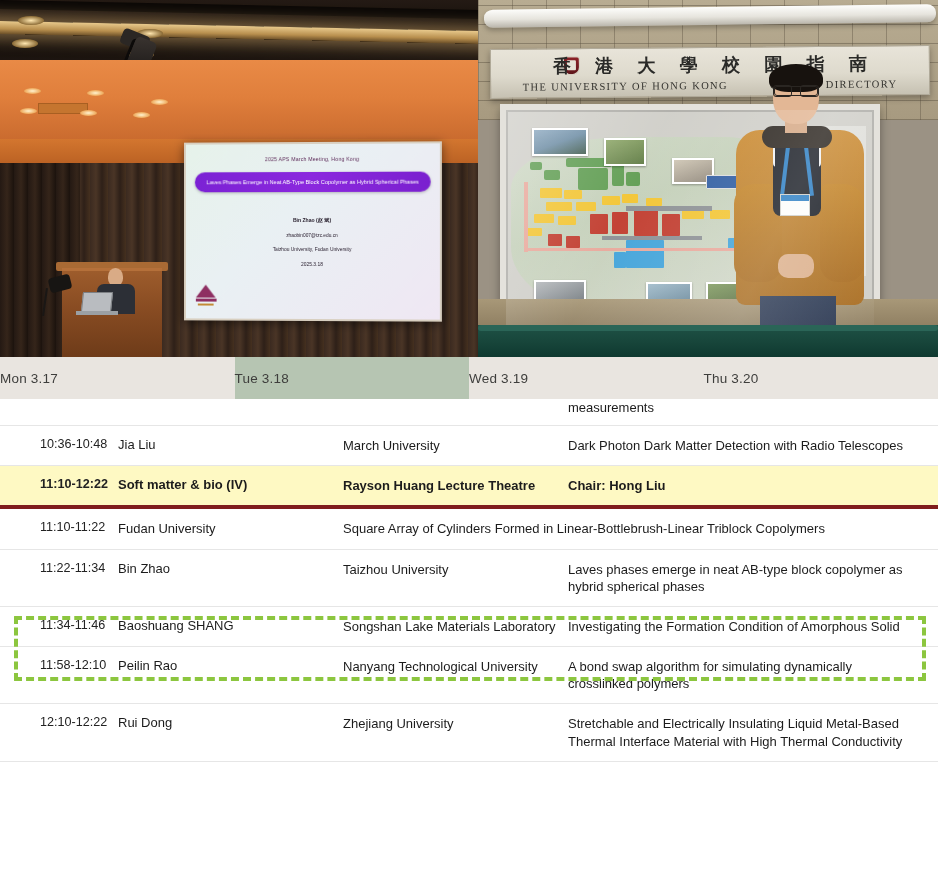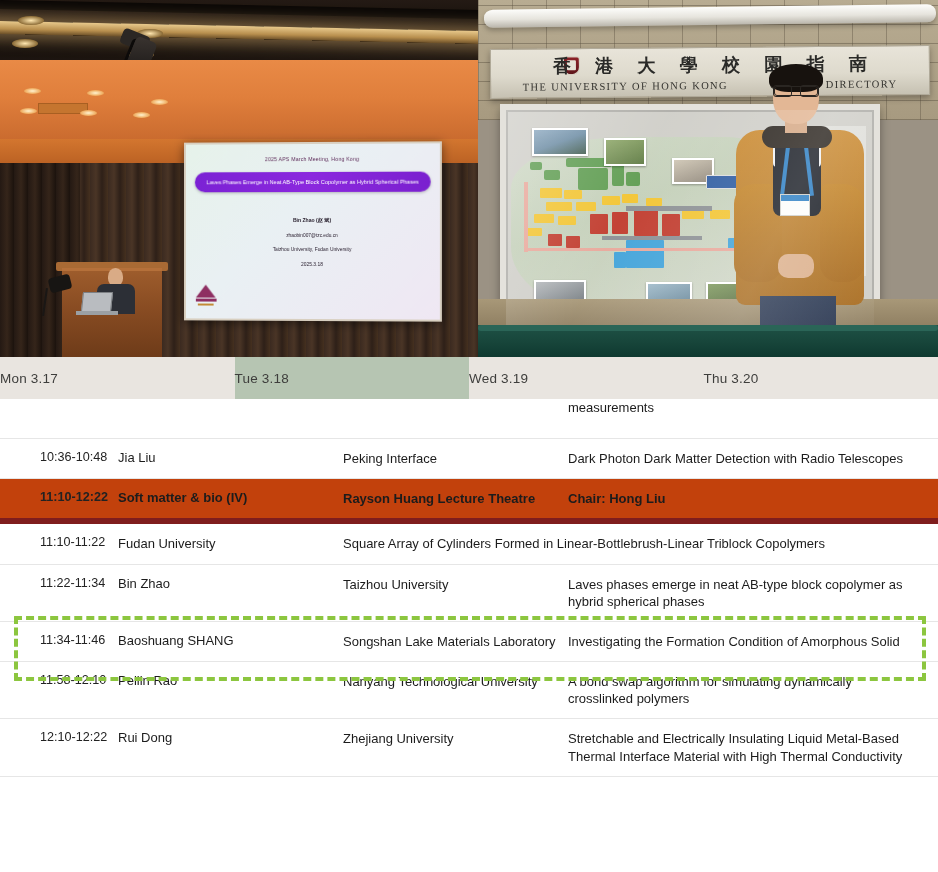--- a/index.html
+++ b/index.html
@@ -351,24 +351,24 @@
     position: relative;
     width: 938px;
     background: #ffffff;
   }
   .row {
     display: flex;
     border-bottom: 1px solid #e6e6e6;
     padding: 11px 0 11px 0;
     align-items: flex-start;
   }
-  .row.partial { border-bottom: 1px solid #e6e6e6; padding-top: 0; padding-bottom: 22px; }
+  .row.partial { border-bottom: 1px solid #e6e6e6; padding-top: 0; padding-bottom: 9px; }
   .row.session {
-    background: #c2410c;
-    border-bottom: 6px solid #7f1d1d;
+    background: #fef9c3;
+    border-bottom: 4px solid #7f1d1d;
     font-weight: bold;
   }
   .row.highlight { border-bottom: 1px solid #e6e6e6; }
   .c-time  { width: 118px; padding-left: 40px; font-size: 12.6px; color: #222; flex: none; }
   .c-name  { width: 225px; font-size: 13px; color: #1c1c1c; flex: none; }
   .c-org   { width: 225px; font-size: 13px; color: #1c1c1c; flex: none; line-height: 1.32; padding-right: 12px; }
   .c-title { flex: 1; font-size: 13px; color: #1c1c1c; line-height: 1.32; padding-right: 32px; }
   .row.session .c-time { font-size: 12.6px; }
 
   .hl-box {
@@ -565,21 +565,21 @@
   <div class="row partial">
     <div class="c-time"></div>
     <div class="c-name"></div>
     <div class="c-org"></div>
     <div class="c-title">measurements</div>
   </div>
 
   <div class="row">
     <div class="c-time">10:36-10:48</div>
     <div class="c-name">Jia Liu</div>
-    <div class="c-org">Peking Interface</div>
+    <div class="c-org">March University</div>
     <div class="c-title">Dark Photon Dark Matter Detection with Radio Telescopes</div>
   </div>
 
 
   <div class="row session">
     <div class="c-time">11:10-12:22</div>
     <div class="c-name">Soft matter &amp; bio (IV)</div>
     <div class="c-org">Rayson Huang Lecture Theatre</div>
     <div class="c-title">Chair: Hong Liu</div>
   </div>

